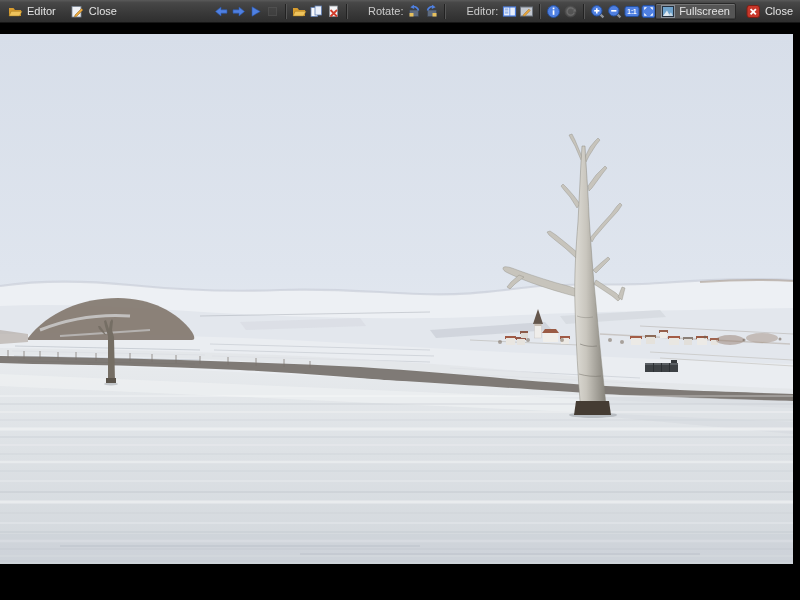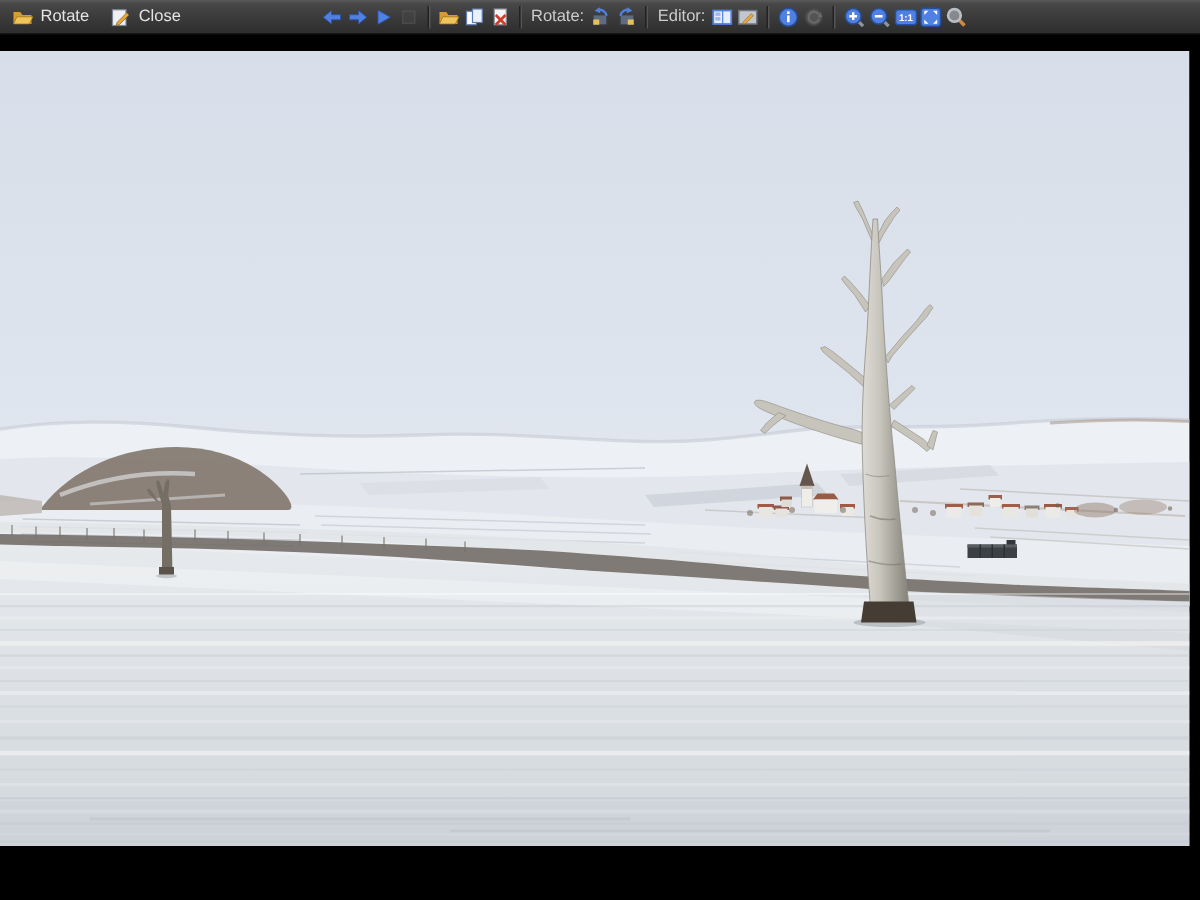--- a/index.html
+++ b/index.html
@@ -11,21 +11,21 @@
     background:linear-gradient(#5a5a5a 0%,#474747 12%,#3a3a3a 55%,#2e2e2e 100%);
     border-bottom:1px solid #161616;z-index:5;}
   .tb-left{position:absolute;left:5px;top:0;height:22px;display:flex;align-items:center;gap:8px;}
   .tb-center{position:absolute;left:213px;top:0;height:22px;display:flex;align-items:center;}
   .tb-right{position:absolute;right:4px;top:0;height:22px;display:flex;align-items:center;gap:7px;}
   .tbtn{display:flex;align-items:center;gap:4px;color:#e3e3e3;font-size:11px;
     padding:1px 3px;border-radius:2px;cursor:default;white-space:nowrap;}
   .tool{width:17px;height:18px;display:flex;align-items:center;justify-content:center;}
   .tool.disabled{opacity:.5;}
   .sep{width:0;height:15px;margin:0 4px;border-left:1px solid #222;border-right:1px solid #555;}
-  .tblabel{color:#cccccc;font-size:11px;margin:0 3px 0 2px;text-align:center;}
+  .tblabel{color:#cccccc;font-size:11px;margin:0 3px 0 16px;text-align:center;}
   .fullscreen-btn{background:#555;border:1px solid #292929;
     box-shadow:inset 0 1px 0 #727272, inset 0 -1px 0 #3d3d3d;padding:1px 5px;}
   .tool svg,.tbtn svg{display:block;}
 
   
   .stage{position:absolute;top:23px;left:0;width:800px;height:577px;background:#000;}
   .photo{position:absolute;left:0;top:11px;width:793px;height:530px;}
   .photo svg{display:block;width:793px;height:530px;}
 </style>
 </head>
@@ -34,21 +34,21 @@
 <div class="screen">
 
   <div class="toolbar">
 
     <div class="tb-left">
       <div class="tbtn">
         <svg width="15" height="15" viewBox="0 0 15 15">
           <path d="M1,4 L5.5,4 L7,6 L13,6 L13,12 L1,12 Z" fill="#d89c2e"></path>
           <path d="M1,12 L3.2,7.2 L14,7.2 L11.5,12 Z" fill="#f0c45c" stroke="#9a7018" stroke-width="0.5"></path>
         </svg>
-        <span>Rotate</span>
+        <span>Editor</span>
       </div>
       <div class="tbtn">
         <svg width="15" height="15" viewBox="0 0 15 15">
           <rect x="2" y="2.5" width="9" height="10.5" fill="#eef0f4" stroke="#7b8694" stroke-width="0.8"></rect>
           <path d="M5,11 L11.5,4.5 L13,6 L6.5,12.5 L4.5,13 Z" fill="#e8a63c" stroke="#8a6420" stroke-width="0.5"></path>
         </svg>
         <span>Close</span>
       </div>
     </div>
 
@@ -185,20 +185,38 @@
         </svg>
       </div>
       <div class="tool">
         <svg width="15" height="15" viewBox="0 0 15 15">
           <line x1="9.4" y1="9.4" x2="13" y2="13" stroke="#d08a3a" stroke-width="2.4"></line>
           <circle cx="6.3" cy="6.3" r="4.2" fill="#dfe5ec" fill-opacity="0.45" stroke="#b9bfc7" stroke-width="1.8"></circle>
         </svg>
       </div>
     </div>
 
+    <div class="tb-right">
+      <div class="tbtn fullscreen-btn">
+        <svg width="14" height="13" viewBox="0 0 14 13">
+          <rect x="0.5" y="0.5" width="13" height="12" fill="#24303e" stroke="#8a9098"></rect>
+          <rect x="2" y="2" width="10" height="9" fill="#6fa3cc"></rect>
+          <path d="M2,11 L6,5.5 L9,11 Z" fill="#dfe9f0"></path>
+          <path d="M7,11 L10,7.2 L12,11 Z" fill="#c3d6e4"></path>
+        </svg>
+        <span>Fullscreen</span>
+      </div>
+      <div class="tbtn">
+        <svg width="15" height="15" viewBox="0 0 15 15">
+          <rect x="1" y="1.5" width="12.5" height="12" rx="2.5" fill="#c8372a" stroke="#7e1e14"></rect>
+          <path d="M4.6,5.1 L9.9,10.4 M9.9,5.1 L4.6,10.4" stroke="#fff" stroke-width="1.8"></path>
+        </svg>
+        <span>Close</span>
+      </div>
+    </div>
   </div>
 
   <div class="stage">
     <div class="photo" aria-label="Winter landscape photograph: a bare dead tree standing in a frozen snow-covered lake, with snowy vineyard hills, a village with a church spire and an overcast pale sky in the background; a second small dead trunk rises from the ice at left.">
       <svg viewBox="0 0 793 530" preserveAspectRatio="none">
         <defs>
           <linearGradient id="skyGrad" x1="0" y1="0" x2="0" y2="1">
             <stop offset="0" stop-color="#d7dee9"></stop>
             <stop offset="0.45" stop-color="#dfe5ee"></stop>
             <stop offset="0.75" stop-color="#e9edf2"></stop>

